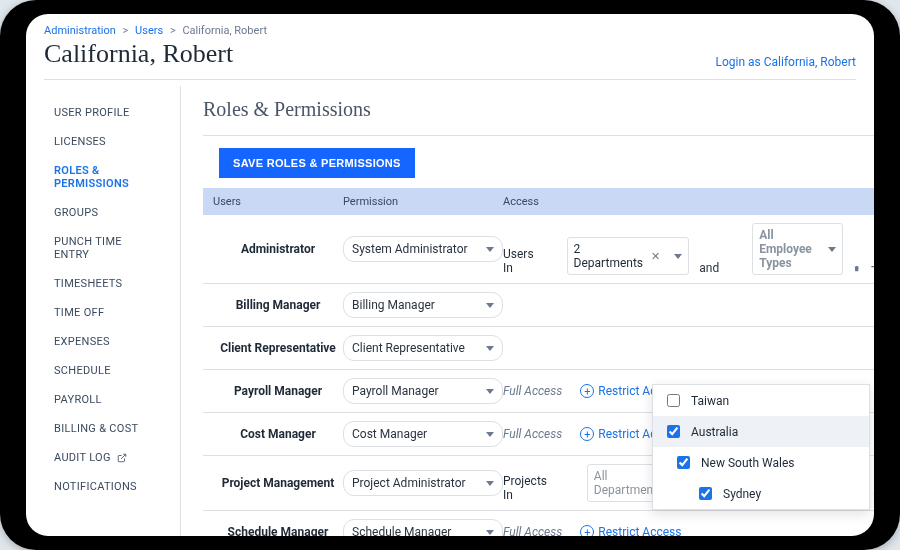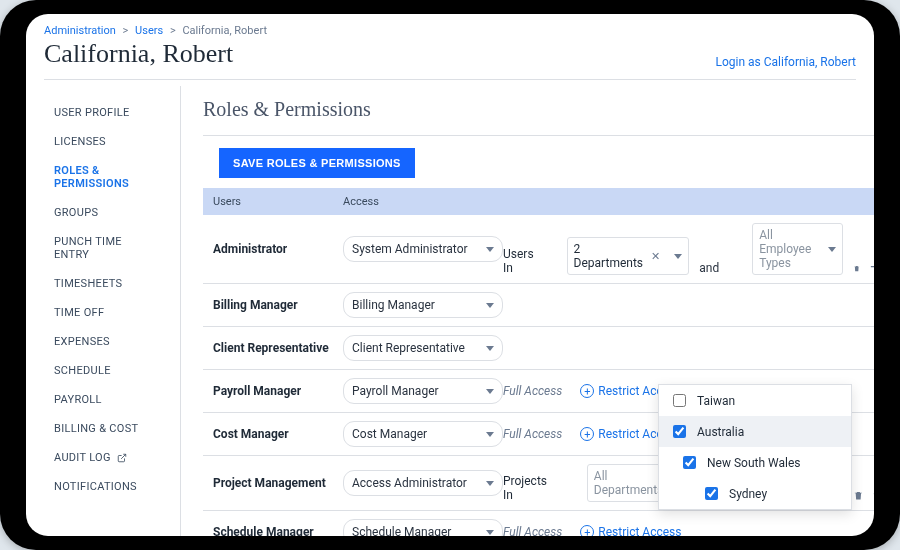--- a/index.html
+++ b/index.html
@@ -31,33 +31,33 @@
   .side-item{display:flex;align-items:center;gap:6px;padding:8px 28px;font-size:11px;letter-spacing:.3px;color:#3a4a5e;cursor:pointer;}
   .side-item.active{color:var(--link);font-weight:600;}
   .ext-icon{width:10px;height:10px;display:inline-block;}
   .main{flex:1;padding:12px 0 0 22px;overflow:hidden;position:relative;}
   h2{margin:0 0 14px 0;font-family:Georgia,serif;font-weight:400;font-size:20px;color:#4a5568;}
   .thin-div{height:1px;background:var(--border);margin-right:0;}
   .save-btn{display:inline-block;background:var(--btn);color:var(--btn-text);border:none;font-size:11px;font-weight:600;letter-spacing:.3px;padding:9px 14px;margin:12px 0 0 16px;cursor:pointer;}
   .grid{margin-top:10px;}
   .ghdr{display:grid;grid-template-columns:130px 160px 1fr;background:var(--hdr-bg);font-size:11px;color:#3a4a5e;padding:7px 10px;}
   .row{display:grid;grid-template-columns:130px 160px 1fr;align-items:center;padding:8px 10px;border-bottom:1px solid var(--border);font-size:12px;min-height:40px;}
-  .role{font-weight:700;font-size:12px;}
+  .role{font-weight:700;font-size:12px;text-align:center;}
   .select{display:flex;align-items:center;justify-content:space-between;border:1px solid var(--border);border-radius:11px;padding:5px 8px;font-size:12px;color:#2a3340;background:#fff;}
   .caret{width:0;height:0;border-left:4px solid transparent;border-right:4px solid transparent;border-top:5px solid #6b7a90;margin-left:6px;}
   .access{display:flex;align-items:flex-end;gap:10px;font-size:12px;}
   .muted-it{font-style:italic;color:var(--italic);font-size:12px;margin-right:8px;}
   .pill{display:inline-flex;align-items:center;border:1px solid var(--border);border-radius:3px;padding:4px 6px;font-size:12px;gap:6px;background:#fff;margin-left:23px;}
   .pill .x{font-size:11px;color:#6b7a90;cursor:pointer;padding:0 2px;}
   .and{font-size:12px;color:#2a3340;}
   .restrict{color:var(--link);font-size:12px;cursor:pointer;}
   .plus-circ{display:inline-flex;align-items:center;justify-content:center;width:14px;height:14px;border:1.5px solid var(--link);border-radius:50%;color:var(--link);font-size:11px;line-height:1;margin-right:4px;}
   .trash{width:12px;height:13px;display:inline-block;color:#6b7a90;cursor:pointer;}
   .plus{font-size:16px;color:#6b7a90;cursor:pointer;line-height:1;}
-  .dropdown{position:absolute;right:22px;top:298px;width:194px;background:#fff;border:1px solid var(--border);box-shadow:0 4px 12px rgba(0,0,0,.12);font-size:12px;z-index:10;}
+  .dropdown{position:absolute;right:4px;top:298px;width:218px;background:#fff;border:1px solid var(--border);box-shadow:0 4px 12px rgba(0,0,0,.12);font-size:12px;z-index:10;}
   .dd-item{display:flex;align-items:center;gap:8px;padding:6px 10px;}
   .dd-item.sel{background:#eef1f5;}
   .dd-check{width:13px;height:13px;accent-color:var(--link);}
   .ind1{padding-left:20px;}
   .ind2{padding-left:42px;}
   .search-box{display:flex;align-items:center;justify-content:space-between;border:1px solid #9aa3ad;border-radius:3px;padding:4px 6px;font-size:12px;color:#8a94a0;width:118px;background:#fff;}
 </style>
 </head>
 <body>
 
@@ -105,38 +105,39 @@
         </div>
 
         <div class="main">
           <h2>Roles &amp; Permissions</h2>
           <div class="thin-div"></div>
           <button class="save-btn">SAVE ROLES &amp; PERMISSIONS</button>
 
           <div class="grid">
             <div class="ghdr">
               <div>Users</div>
+              <div>Permission</div>
               <div>Access</div>
             </div>
 
             <div class="row">
               <div class="role">Administrator</div>
               <div class="select">
                 <span>System Administrator</span>
                   <span class="caret"></span>
               </div>
               <div class="access">
                 <span>Users In</span>
                 <span class="pill">
                   <span>2 Departments</span>
                   <span class="x">✕</span>
                   <span class="caret"></span>
                 </span>
                 <span class="and">and</span>
-                <span class="pill" style="color:#8a94a0;">
+                <span class="pill" style="color:#8a94a0;font-weight:bold;">
                   <span>All Employee Types</span>
                   <span class="caret"></span>
                 </span>
                 <svg class="trash" viewBox="0 0 24 24" fill="currentColor">
                     <path d="M6 7h12l-1 14H7L6 7zm3-3h6l1 2H8l1-2zM4 6h16v1H4z"></path>
                   </svg>
                 <span class="plus">+</span>
               </div>
             </div>
 
@@ -182,21 +183,21 @@
                 <span class="muted-it">Full Access</span>
                 <span class="restrict">
                   <span class="plus-circ">+</span><span>Restrict Access</span>
                 </span>
               </div>
             </div>
 
             <div class="row">
               <div class="role">Project Management</div>
               <div class="select">
-                <span>Access Administrator</span>
+                <span>Project Administrator</span>
                   <span class="caret"></span>
               </div>
               <div class="access">
                 <span>Projects In</span>
                 <span class="pill" style="color:#8a94a0;">
                   <span>All Departments</span>
                   <span class="caret"></span>
                 </span>
                 <span class="and">and</span>
                 <span class="search-box">

